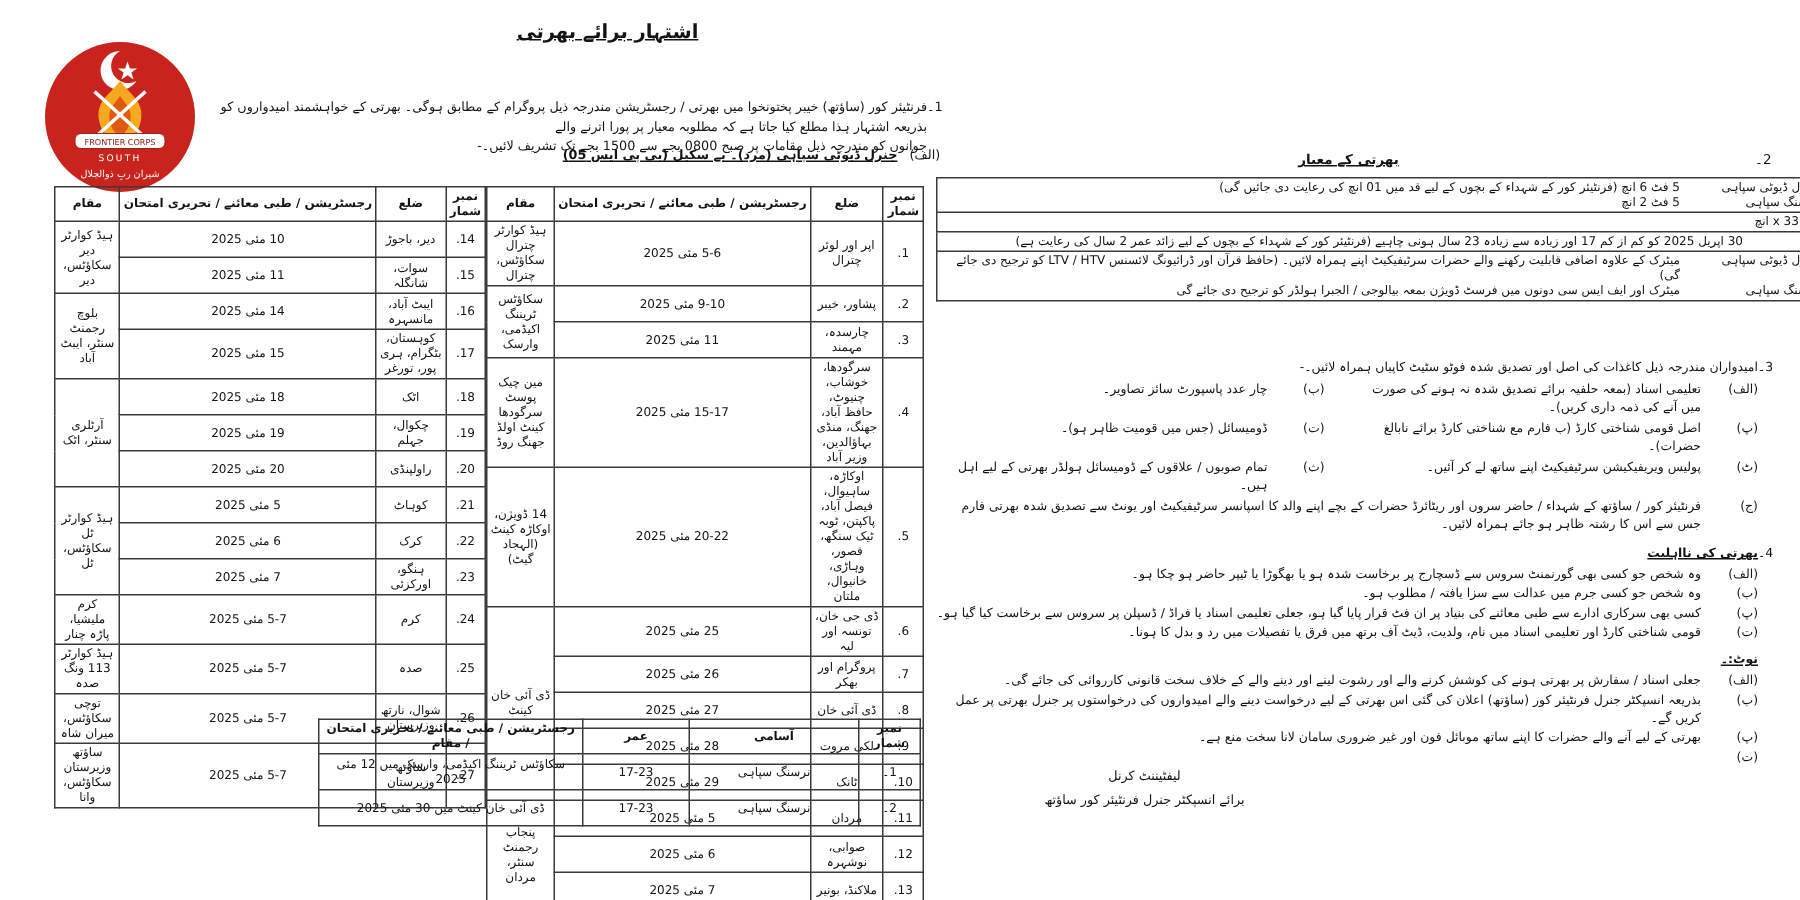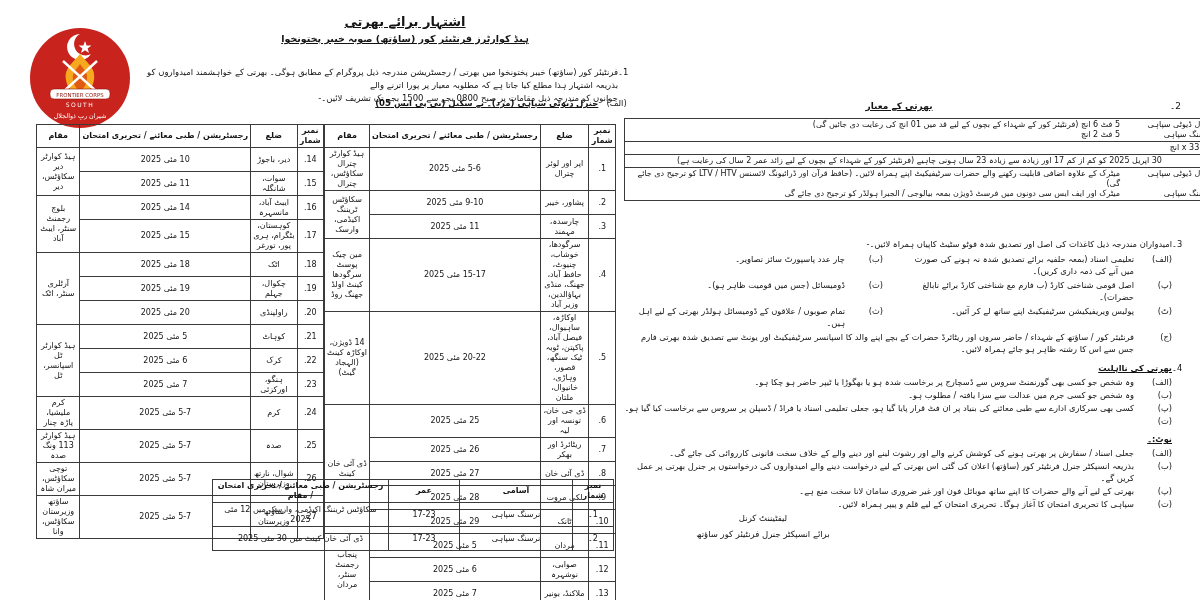--- a/index.html
+++ b/index.html
@@ -75,21 +75,20 @@
       <line x1="69" y1="35" x2="35" y2="66"></line>
     </g>
     <rect x="22" y="63" width="60" height="10" rx="4" fill="#ffffff" stroke="#8c1710" stroke-width="0.6"></rect>
     <text x="52" y="70.5" text-anchor="middle" font-size="5.4" fill="#8c1710" font-family="DejaVu Sans, sans-serif">FRONTIER CORPS</text>
     <text x="52" y="81" text-anchor="middle" font-size="6" fill="#ffffff" font-family="DejaVu Sans, sans-serif" letter-spacing="1.5">SOUTH</text>
     <text x="52" y="92" text-anchor="middle" font-size="6.4" fill="#ffffff" font-family="DejaVu Sans, sans-serif">شیران ربِ ذوالجلال</text>
   </svg>
 
   <div class="abs titles">
     <div class="t1 b u">اشتہار برائے بھرتی</div>
-    <div class="t2 b u">ہیڈ کوارٹرز فرنٹیئر کور (ساؤتھ) صوبہ خیبر پختونخوا</div>
   </div>
 
   <div class="abs intro">
     <div class="num">1۔</div>
     <div class="txt">
       <span>فرنٹیئر کور (ساؤتھ) خیبر پختونخوا میں بھرتی / رجسٹریشن مندرجہ ذیل پروگرام کے مطابق ہوگی۔ بھرتی کے خواہشمند امیدواروں کو بذریعہ اشتہار ہذا مطلع کیا جاتا ہے کہ مطلوبہ معیار پر پورا اترنے والے</span>
       <br>
       <span>جوانوں کو مندرجہ ذیل مقامات پر صبح 0800 بجے سے 1500 بجے تک تشریف لائیں۔-</span>
     </div>
   </div>
@@ -138,21 +137,21 @@
             <td>14 ڈویژن، اوکاڑہ کینٹ (الہجاد گیٹ)</td>
           </tr>
       <tr>
             <td>6.</td>
             <td>ڈی جی خان، تونسہ اور لیہ</td>
             <td class="dt">25 مئی 2025</td>
             <td rowspan="5">ڈی آئی خان کینٹ</td>
           </tr>
       <tr>
             <td>7.</td>
-            <td>ریٹائرڈ اور بھکر</td>
+            <td>پروگرام اور بھکر</td>
             <td class="dt">26 مئی 2025</td>
           </tr>
       <tr>
             <td>8.</td>
             <td>ڈی آئی خان</td>
             <td class="dt">27 مئی 2025</td>
           </tr>
       <tr>
             <td>9.</td>
             <td>لکی مروت</td>
@@ -224,21 +223,21 @@
           </tr>
       <tr>
             <td>20.</td>
             <td>راولپنڈی</td>
             <td class="dt">20 مئی 2025</td>
           </tr>
       <tr>
             <td>21.</td>
             <td>کوہاٹ</td>
             <td class="dt">5 مئی 2025</td>
-            <td rowspan="3">ہیڈ کوارٹر ٹل اسپانسر، ٹل</td>
+            <td rowspan="3">ہیڈ کوارٹر ٹل سکاؤٹس، ٹل</td>
           </tr>
       <tr>
             <td>22.</td>
             <td>کرک</td>
             <td class="dt">6 مئی 2025</td>
           </tr>
       <tr>
             <td>23.</td>
             <td>ہنگو، اورکزئی</td>
             <td class="dt">7 مئی 2025</td>
@@ -390,38 +389,38 @@
     <div class="item">
         <span class="lt">(ب)</span>
         <span class="tx">وہ شخص جو کسی جرم میں عدالت سے سزا یافتہ / مطلوب ہو۔</span>
       </div>
     <div class="item">
         <span class="lt">(پ)</span>
         <span class="tx">کسی بھی سرکاری ادارے سے طبی معائنے کی بنیاد پر ان فٹ قرار پایا گیا ہو، جعلی تعلیمی اسناد یا فراڈ / ڈسپلن پر سروس سے برخاست کیا گیا ہو۔</span>
       </div>
     <div class="item">
         <span class="lt">(ت)</span>
+        <span class="tx">قومی شناختی کارڈ اور تعلیمی اسناد میں نام، ولدیت، ڈیٹ آف برتھ میں فرق یا تفصیلات میں رد و بدل کا ہونا۔</span>
       </div>
 
     <div class="nothead"><span class="u b">نوٹ:۔</span></div>
     <div class="item">
         <span class="lt">(الف)</span>
         <span class="tx">جعلی اسناد / سفارش پر بھرتی ہونے کی کوشش کرنے والے اور رشوت لینے اور دینے والے کے خلاف سخت قانونی کارروائی کی جائے گی۔</span>
       </div>
     <div class="item">
         <span class="lt">(ب)</span>
         <span class="tx">بذریعہ انسپکٹر جنرل فرنٹیئر کور (ساؤتھ) اعلان کی گئی اس بھرتی کے لیے درخواست دینے والے امیدواروں کی درخواستوں پر جنرل بھرتی پر عمل کریں گے۔</span>
       </div>
     <div class="item">
         <span class="lt">(پ)</span>
         <span class="tx">بھرتی کے لیے آنے والے حضرات کا اپنے ساتھ موبائل فون اور غیر ضروری سامان لانا سخت منع ہے۔</span>
       </div>
     <div class="item">
         <span class="lt">(ت)</span>
-        <span class="tx">سپاہی کا تحریری امتحان کا آغاز ہوگا۔ تحریری امتحان کے لیے قلم و پیپر ہمراہ لائیں۔</span>
       </div>
   </div>
 
   <div class="abs sig">
     <div>لیفٹیننٹ کرنل</div>
     <div>برائے انسپکٹر جنرل فرنٹیئر کور ساؤتھ</div>
   </div>
 
 </div>
 

